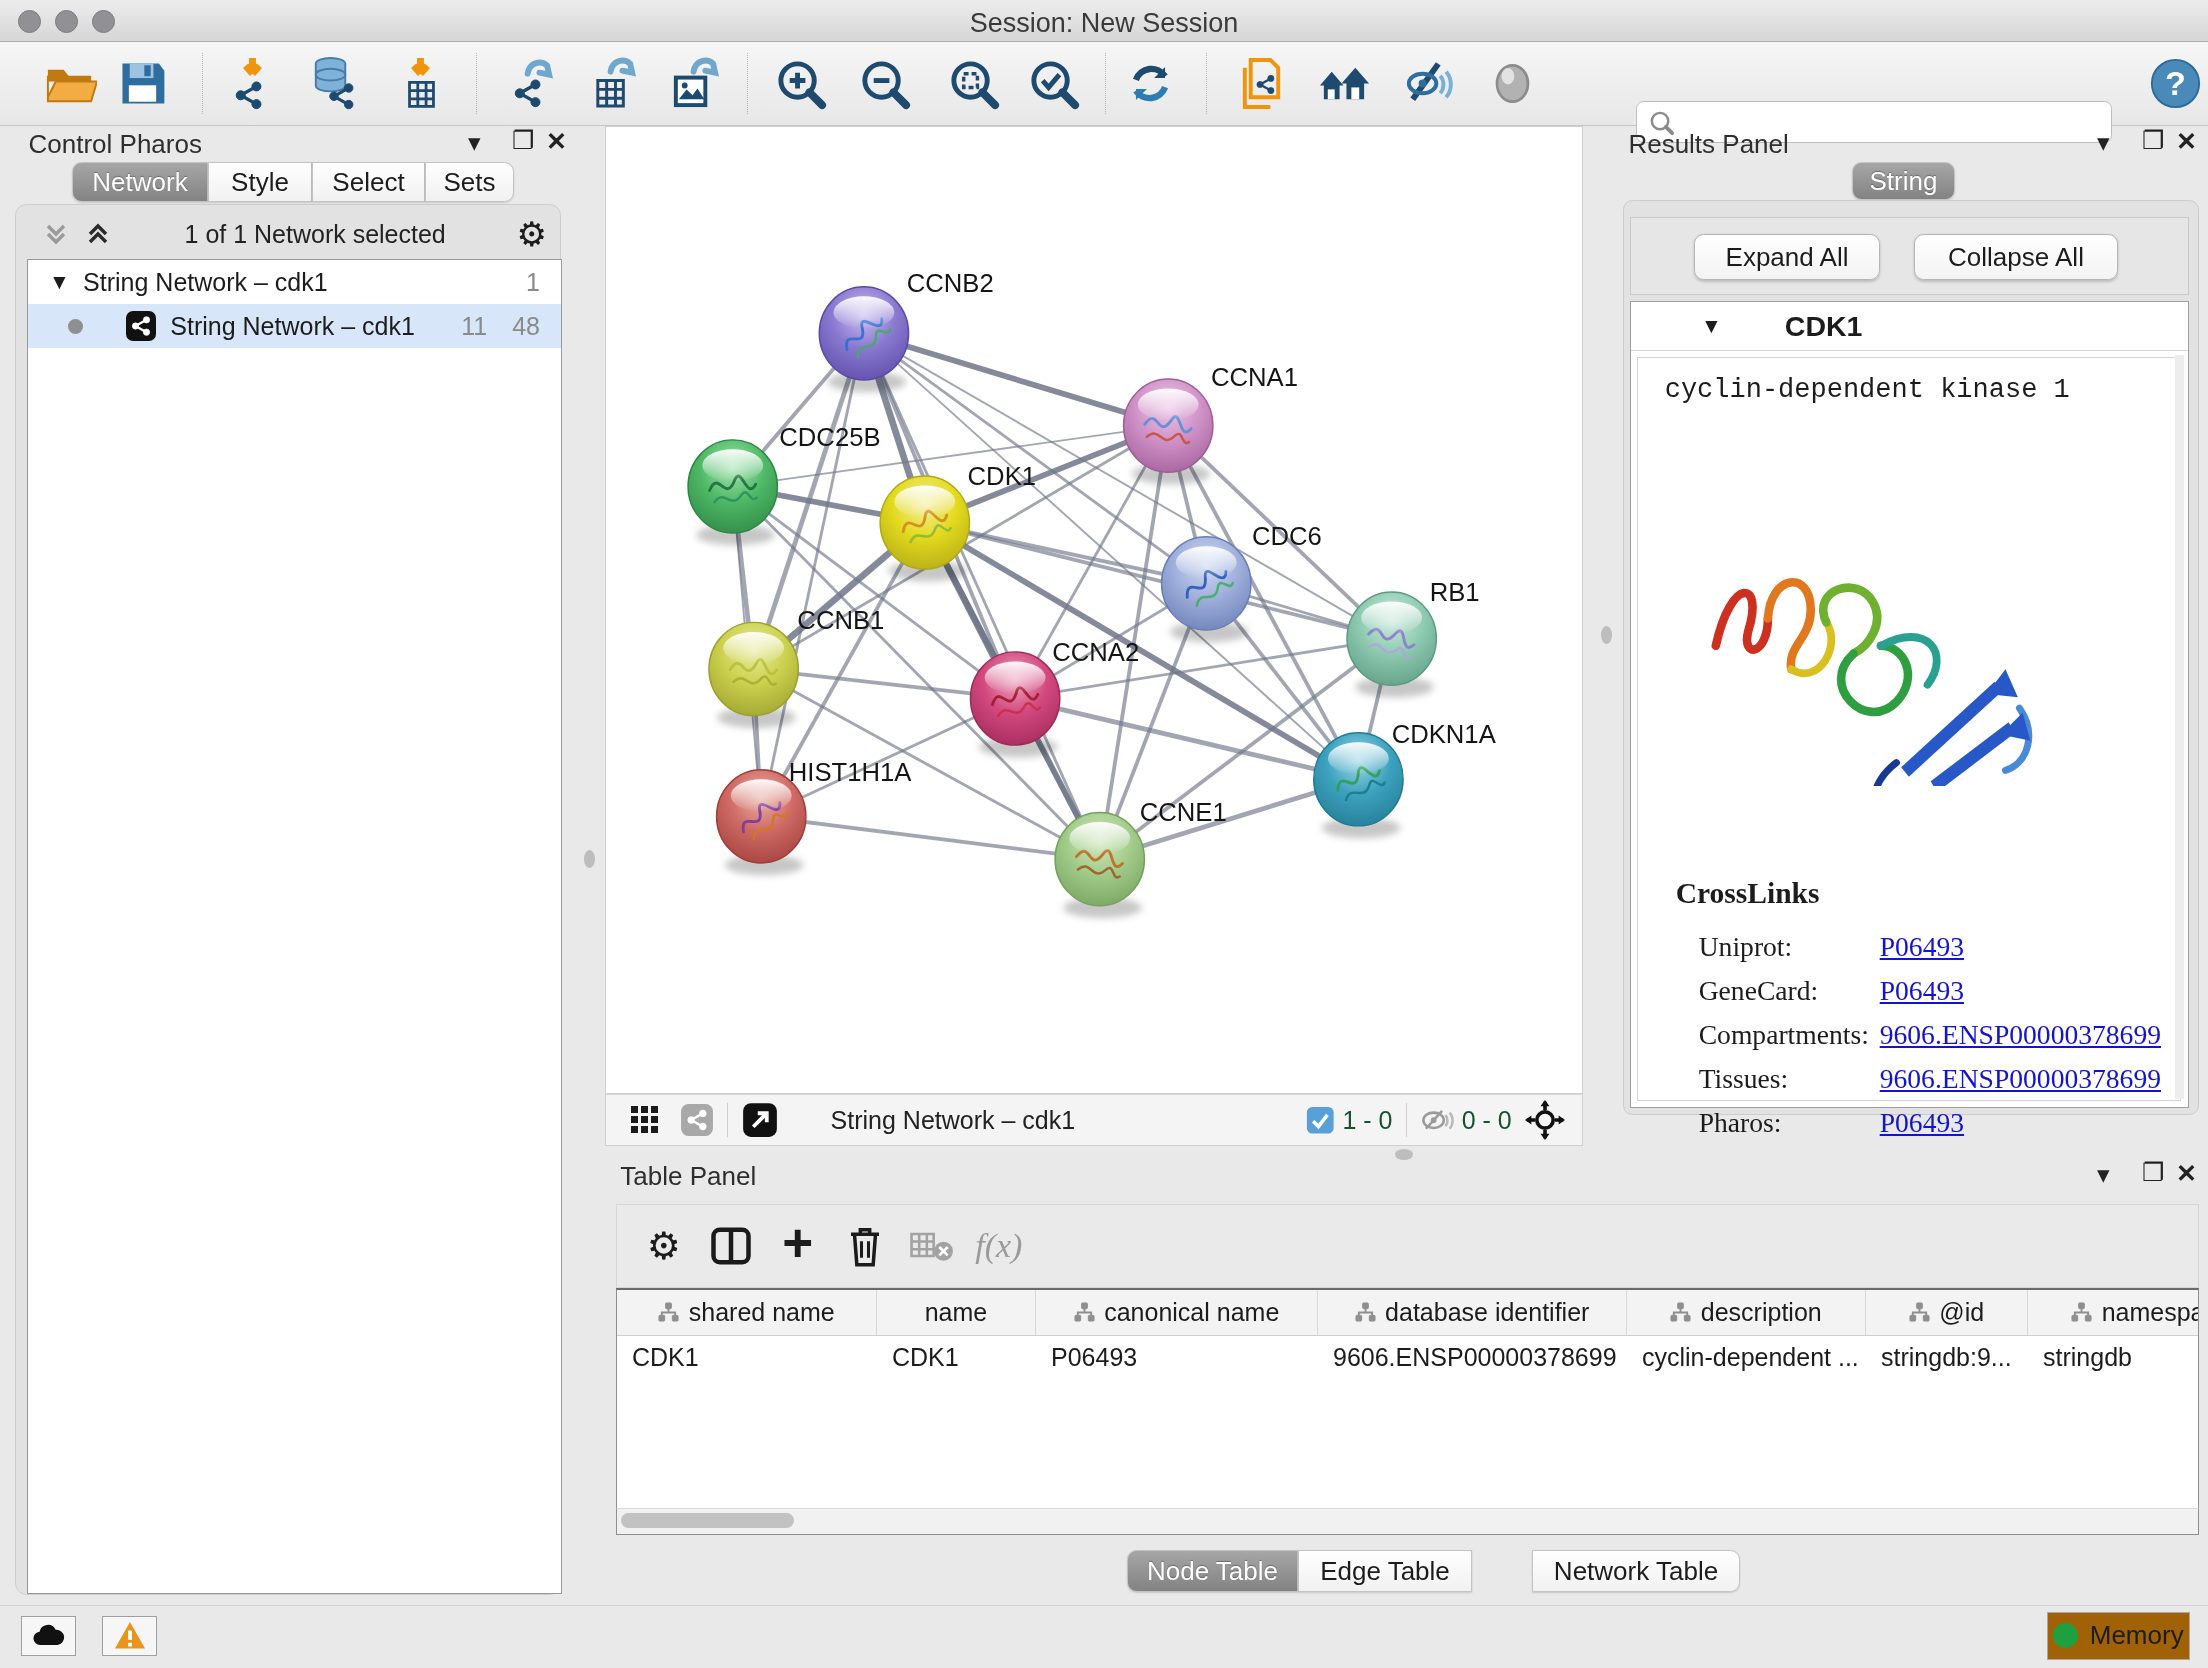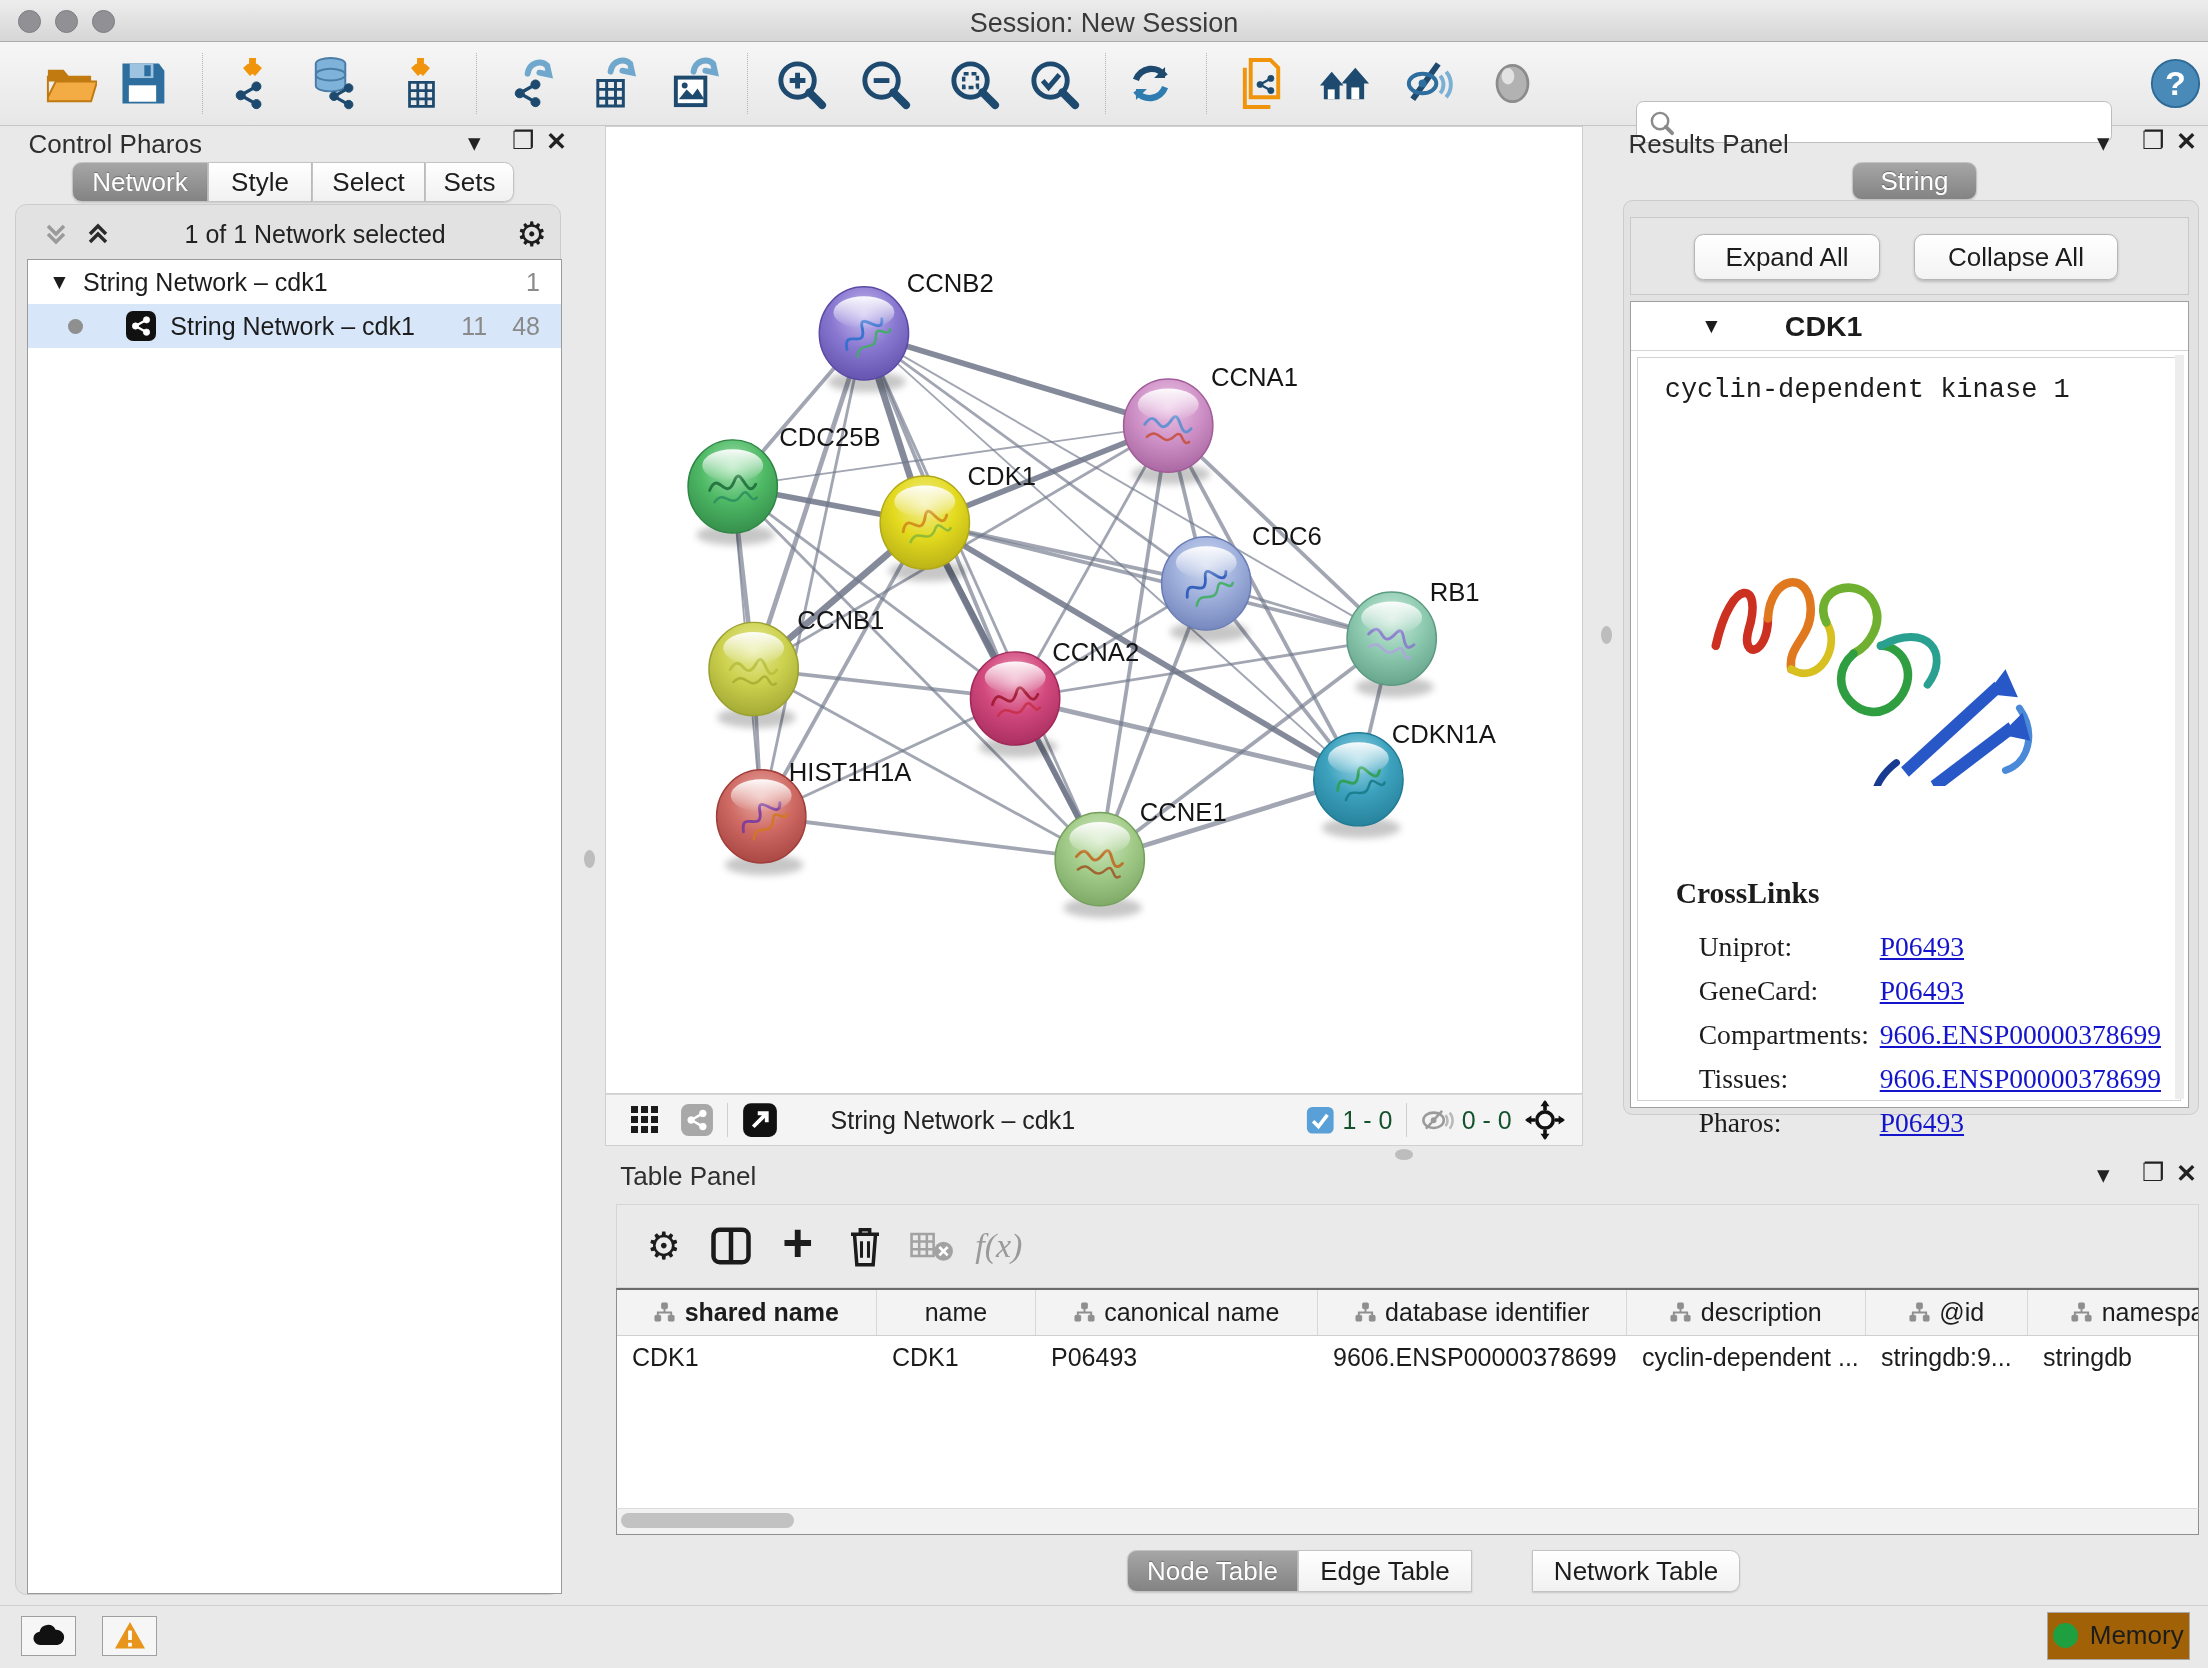--- a/index.html
+++ b/index.html
@@ -52,21 +52,21 @@
   #net-status { left:605px; top:1094px; width:978px; height:52px; background:#f4f4f4;
     border:1px solid #cfcfcf; border-top:1px solid #d8d8d8; display:flex; align-items:center; }
   .ns-sep { width:0; height:34px; border-left:1px solid #cfcfcf; margin:0 13.3px; }
   #net-title { font-size:25px; color:#222; }
   .ns-count { font-size:25px; color:#14532d; margin-left:7.6px; }
 
   .split-dot { background:#bdbdbd; border-radius:50%; }
 
   
   #rp-header { left:1617px; top:126px; width:592px; height:36px; }
-  #rp-tab { left:1852px; top:162px; width:125px; height:38px; border-radius:9.5px; }
+  #rp-tab { left:1852px; top:162px; width:103px; height:38px; border-radius:9.5px; }
   #rp-body { left:1623px; top:200px; width:576px; height:915px; background:#e2e2e2;
     border:1px solid #cccccc; border-radius:9.5px; }
   #rp-btnbox { left:1630px; top:217px; width:559px; height:78px; background:#e6e6e6; border:1.9px groove #c9c9c9; }
   .rp-btn { top:234px; height:46px; background:linear-gradient(#ffffff,#f3f3f3); border:1px solid #b5b5b5;
     border-radius:9.5px; font-size:26px; display:flex; align-items:center; justify-content:center;
     box-shadow:0 1.9px 2.9px rgba(0,0,0,.18); }
   #rp-content { left:1630px; top:301px; width:559px; height:807px; background:#fff; border:1.9px solid #9f9f9f; }
   #rp-gene-row { left:0; top:0; width:100%; height:49px; border-bottom:1px solid #d4d4d4; display:flex; align-items:center; }
   #rp-gene { font-size:28.5px; font-weight:bold; }
   #rp-inner { left:5.7px; top:55px; width:544px; height:744px; border:1px solid #d2d2d2; }
@@ -691,21 +691,21 @@
           <use href="#sym-grid" x="0" y="2" width="26" height="26"></use>
         </g>
         <circle cx="33" cy="21" r="9" fill="#a2a2a2"></circle>
         <path d="M29 17 l8 8 M37 17 l-8 8" stroke="#fff" stroke-width="2.6"></path>
       </svg>
   </div>
   <div class="tp-tool" id="tp-fx">f(x)</div>
 </div>
 <div id="tp-table" class="abs">
   <div id="tp-head">
-      <div class="th" style="width: 260px; font-weight: bold;">
+      <div class="th" style="width: 260px;">
         <svg width="21" height="21" viewBox="0 0 22 22">
           <g fill="#8f8f8f" stroke="#8f8f8f">
             <use href="#sym-tree" width="22" height="22"></use>
           </g>
         </svg>
         <span>shared name</span>
       </div>
       <div class="th" style="width: 159px;">
         <span>name</span>
       </div>

